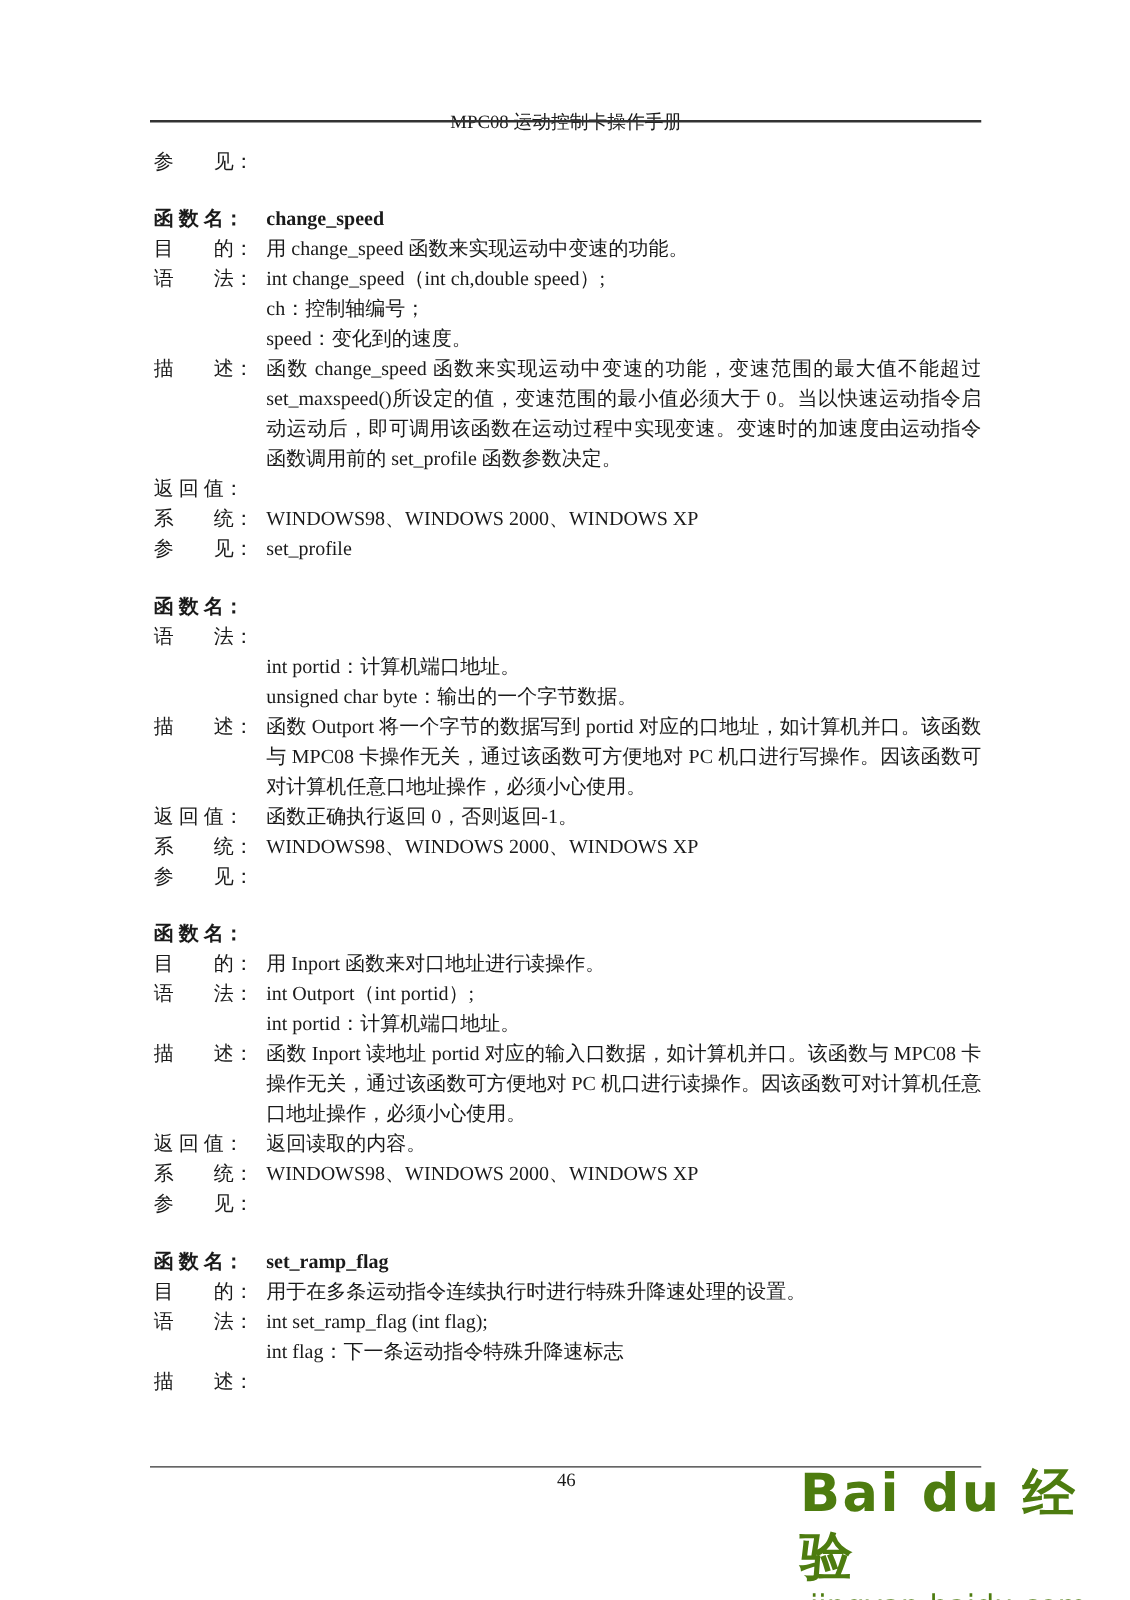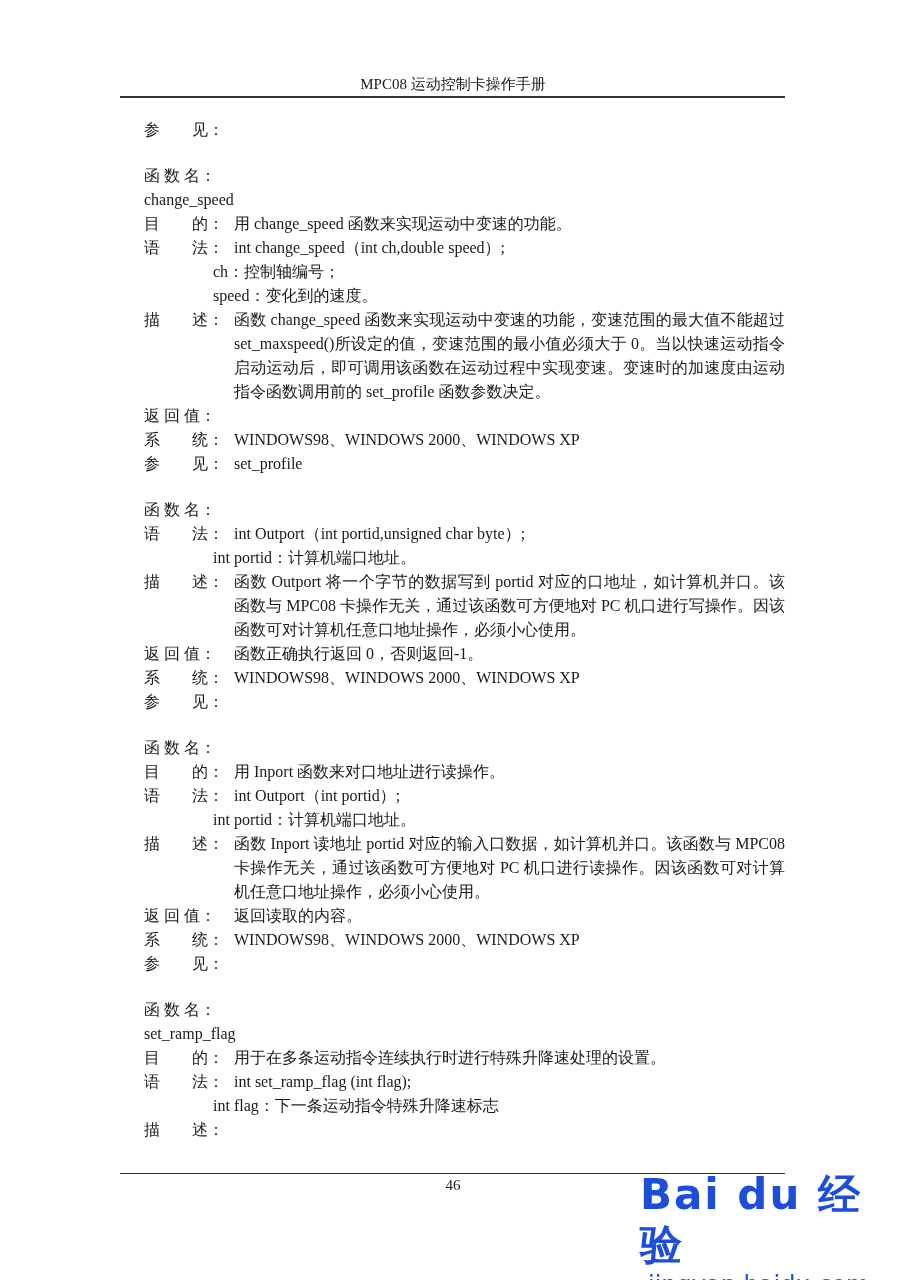--- a/index.html
+++ b/index.html
@@ -1,30 +1,30 @@
 <!DOCTYPE html>
 <html><head>
 <meta charset="utf-8">
 <style>
   html, body { margin:0; padding:0; background:#ffffff; }
   body { width:904px; height:1280px; position:relative; overflow:hidden;
     font-family:"Liberation Serif","DejaVu Serif",serif; color:#1a1a1a; }
-  .page-header { position:absolute; left:122px; top:74px; width:662px; text-align:center;
+  .page-header { position:absolute; left:122px; top:88px; width:662px; text-align:center;
     font-size:15px; line-height:20px; }
   .header-rule { position:absolute; left:120px; top:96px; width:665px; height:2px; background:#333; }
   .content { position:absolute; left:123px; top:118px; width:662px; font-size:16px; }
-  .row { display:flex; line-height:24px;margin-left:21px; }
+  .row { display:flex; line-height:24px; }
   .lbl { width:90px; flex:none; white-space:pre; }
   .val { flex:1; text-align:justify; }
-  .bold { font-weight:normal;flex-direction:column; }
+  .bold { font-weight:bold; }
   .indent { padding-left:90px; line-height:24px; }
   .gap { height:22px; }
   .footer-rule { position:absolute; left:120px; top:1173px; width:665px; height:1px; background:#333; }
   .page-number { position:absolute; left:122px; top:1177px; width:662px; text-align:center; font-size:15px; }
-  .watermark { position:absolute; left:640px; top:1170px; width:240px; height:100px; color:#1d4ed8;
+  .watermark { position:absolute; left:640px; top:1170px; width:240px; height:100px; color:#4d7c0f;
     font-family:"DejaVu Sans",sans-serif; }
   .wm-main { font-size:42px; font-weight:bold; letter-spacing:2px; line-height:50px; }
   .wm-sub { font-size:24px; line-height:30px; padding-left:8px; }
 </style>
 </head>
 <body>
 
 <div class="page-header">MPC08 运动控制卡操作手册</div>
 <div class="header-rule"></div>
 
@@ -68,23 +68,23 @@
     </div>
   </section>
   <div class="gap"></div>
 
   <section>
     <div class="row bold">
       <span class="lbl">函 数 名：</span>
     </div>
     <div class="row">
       <span class="lbl">语　　法：</span>
-      <span class="val">int Outport（int portid,unsigned char byte）;</span>
     </div>
     <div class="indent">int portid：计算机端口地址。</div>
+    <div class="indent">unsigned char byte：输出的一个字节数据。</div>
     <div class="row">
       <span class="lbl">描　　述：</span>
       <span class="val">函数 Outport 将一个字节的数据写到 portid 对应的口地址，如计算机并口。该函数与 MPC08 卡操作无关，通过该函数可方便地对 PC 机口进行写操作。因该函数可对计算机任意口地址操作，必须小心使用。</span>
     </div>
     <div class="row">
       <span class="lbl">返 回 值：</span>
       <span class="val">函数正确执行返回 0，否则返回-1。</span>
     </div>
     <div class="row">
       <span class="lbl">系　　统：</span>

